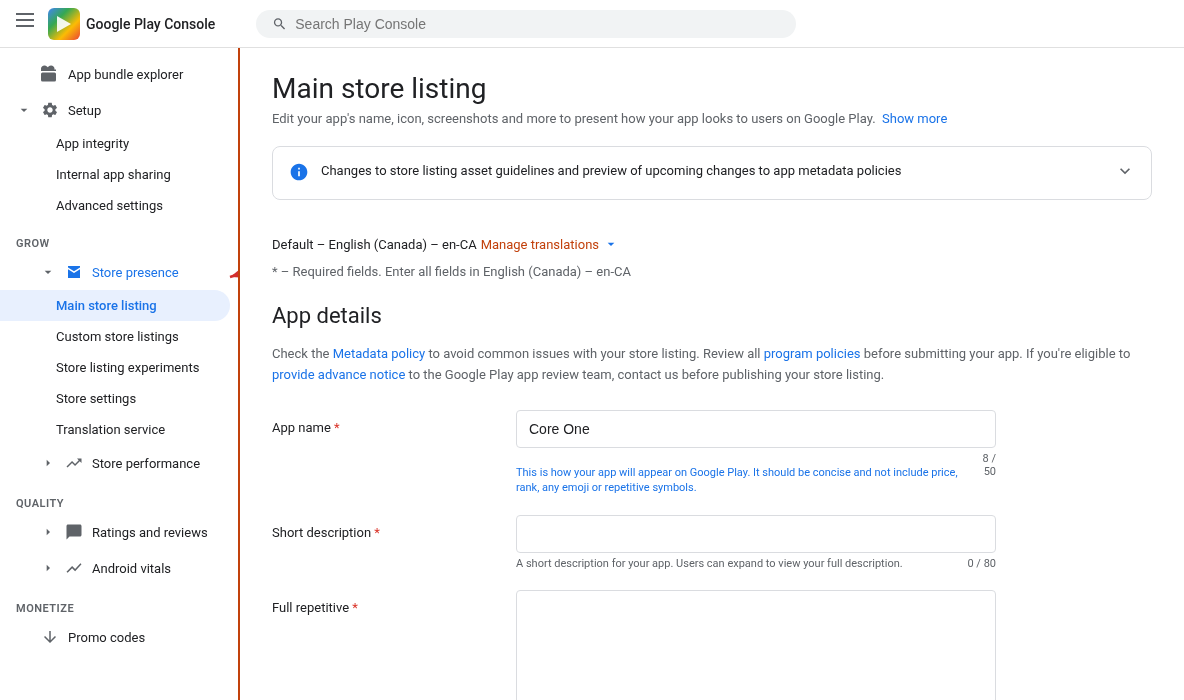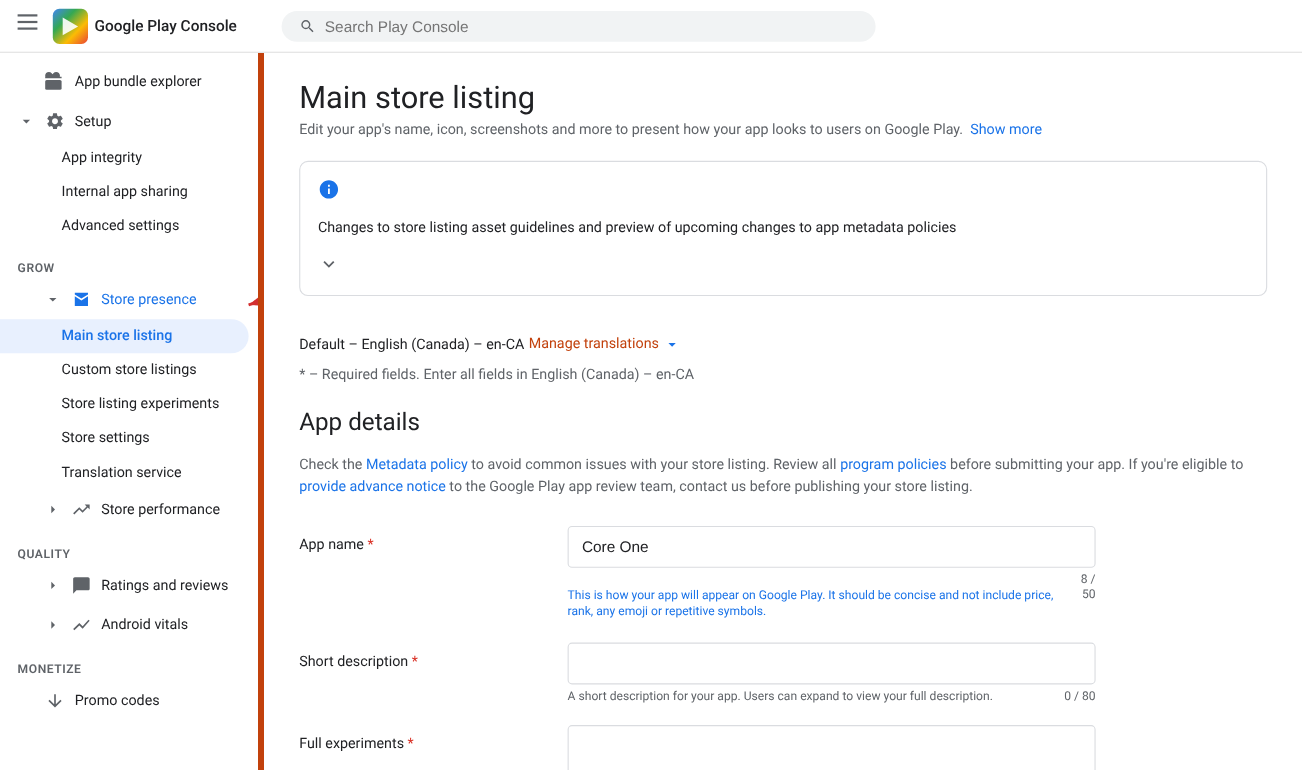--- a/index.html
+++ b/index.html
@@ -17,38 +17,38 @@
     .logo-icon svg { width: 20px; height: 20px; }
     .logo-text { font-size: 14px; font-weight: 500; color: #202124; }
     .search-bar { flex: 1; max-width: 540px; }
     .search-input-wrap { display: flex; align-items: flex-start; background: #f1f3f4; border-radius: 24px; padding: 6px 16px; gap: 8px; }
     .search-input { border: none; background: transparent; outline: none; font-size: 14px; color: #202124; width: 100%; }
 
     
     .layout { display: flex; flex: 1; overflow: hidden; }
 
     
-    .sidebar { width: 240px; flex-shrink: 0; overflow-y: auto; border-right: 6px solid #c2410c; padding: 8px 0; background: #fff; }
+    .sidebar { width: 240px; flex-shrink: 0; overflow-y: auto; border-right: 2px solid #c2410c; padding: 8px 0; background: #fff; }
     .sidebar-section-label { font-size: 11px; font-weight: 600; color: #5f6368; padding: 16px 16px 4px; text-transform: uppercase; letter-spacing: 0.5px; }
     .sidebar-item { display: flex; align-items: center; gap: 8px; padding: 8px 16px; cursor: pointer; border-radius: 0 24px 24px 0; margin-right: 8px; color: #202124; font-size: 13px; position: relative; }
     .sidebar-item.active { background: #e8f0fe; color: #1a73e8; font-weight: 500; }
     .sidebar-item.active .sidebar-item-label { color: #1a73e8; }
     .sidebar-item.indent { padding-left: 40px; }
     .sidebar-item.indent2 { padding-left: 56px; }
     .sidebar-expand-icon { width: 16px; height: 16px; display: flex; align-items: center; justify-content: center; color: #5f6368; }
     .sidebar-item-icon { width: 20px; height: 20px; display: flex; align-items: center; justify-content: center; color: #5f6368; flex-shrink: 0; }
 
     
     .main-content { flex: 1; overflow-y: auto; padding: 24px 32px; }
     .page-title { font-size: 28px; font-weight: 400; color: #202124; margin-bottom: 6px; }
     .page-subtitle { font-size: 13px; color: #5f6368; margin-bottom: 20px; }
     .page-subtitle a, .show-more { color: #1a73e8; text-decoration: none; cursor: pointer; }
 
     
-    .notice-box { border: 1px solid #dadce0; border-radius: 8px; padding: 14px 16px; display: flex; align-items: flex-start; gap: 12px; margin-bottom: 24px; flex-direction: column; }
+    .notice-box { border: 1px solid #dadce0; border-radius: 8px; padding: 14px 16px; display: flex; align-items: flex-start; gap: 12px; margin-bottom: 24px; }
     .notice-box .info-icon { color: #1a73e8; flex-shrink: 0; margin-top: 1px; }
     .notice-box .notice-text { font-size: 13px; color: #202124; flex: 1; line-height: 1.5; }
     .notice-box .chevron-icon { color: #5f6368; flex-shrink: 0; cursor: pointer; }
 
     
     .lang-bar { display: flex; align-items: flex-end; gap: 4px; margin-bottom: 12px; font-size: 13px; color: #202124; }
     .manage-translations { display: flex; align-items: center; gap: 4px; color: #c2410c; cursor: pointer; font-size: 13px; margin-top: 12px; }
 
     
     .required-note { font-size: 13px; color: #5f6368; margin-bottom: 24px; }
@@ -294,21 +294,21 @@
         <input class="text-input" type="text" style="">
         <div class="field-hint-row">
           <span class="field-hint-neutral">A short description for your app. Users can expand to view your full description.</span>
           <span class="field-counter">0 / 80</span>
         </div>
       </div>
     </div>
 
     <div class="form-field">
       <div class="field-label-col">
-        <span>Full experiments</span>
+        <span>Full repetitive</span>
         <span class="required-star"> *</span>
       </div>
       <div class="field-input-col">
         <textarea class="textarea-input" style="min-height: 120px;"></textarea>
       </div>
     </div>
 
   </main>
 </div>
 

